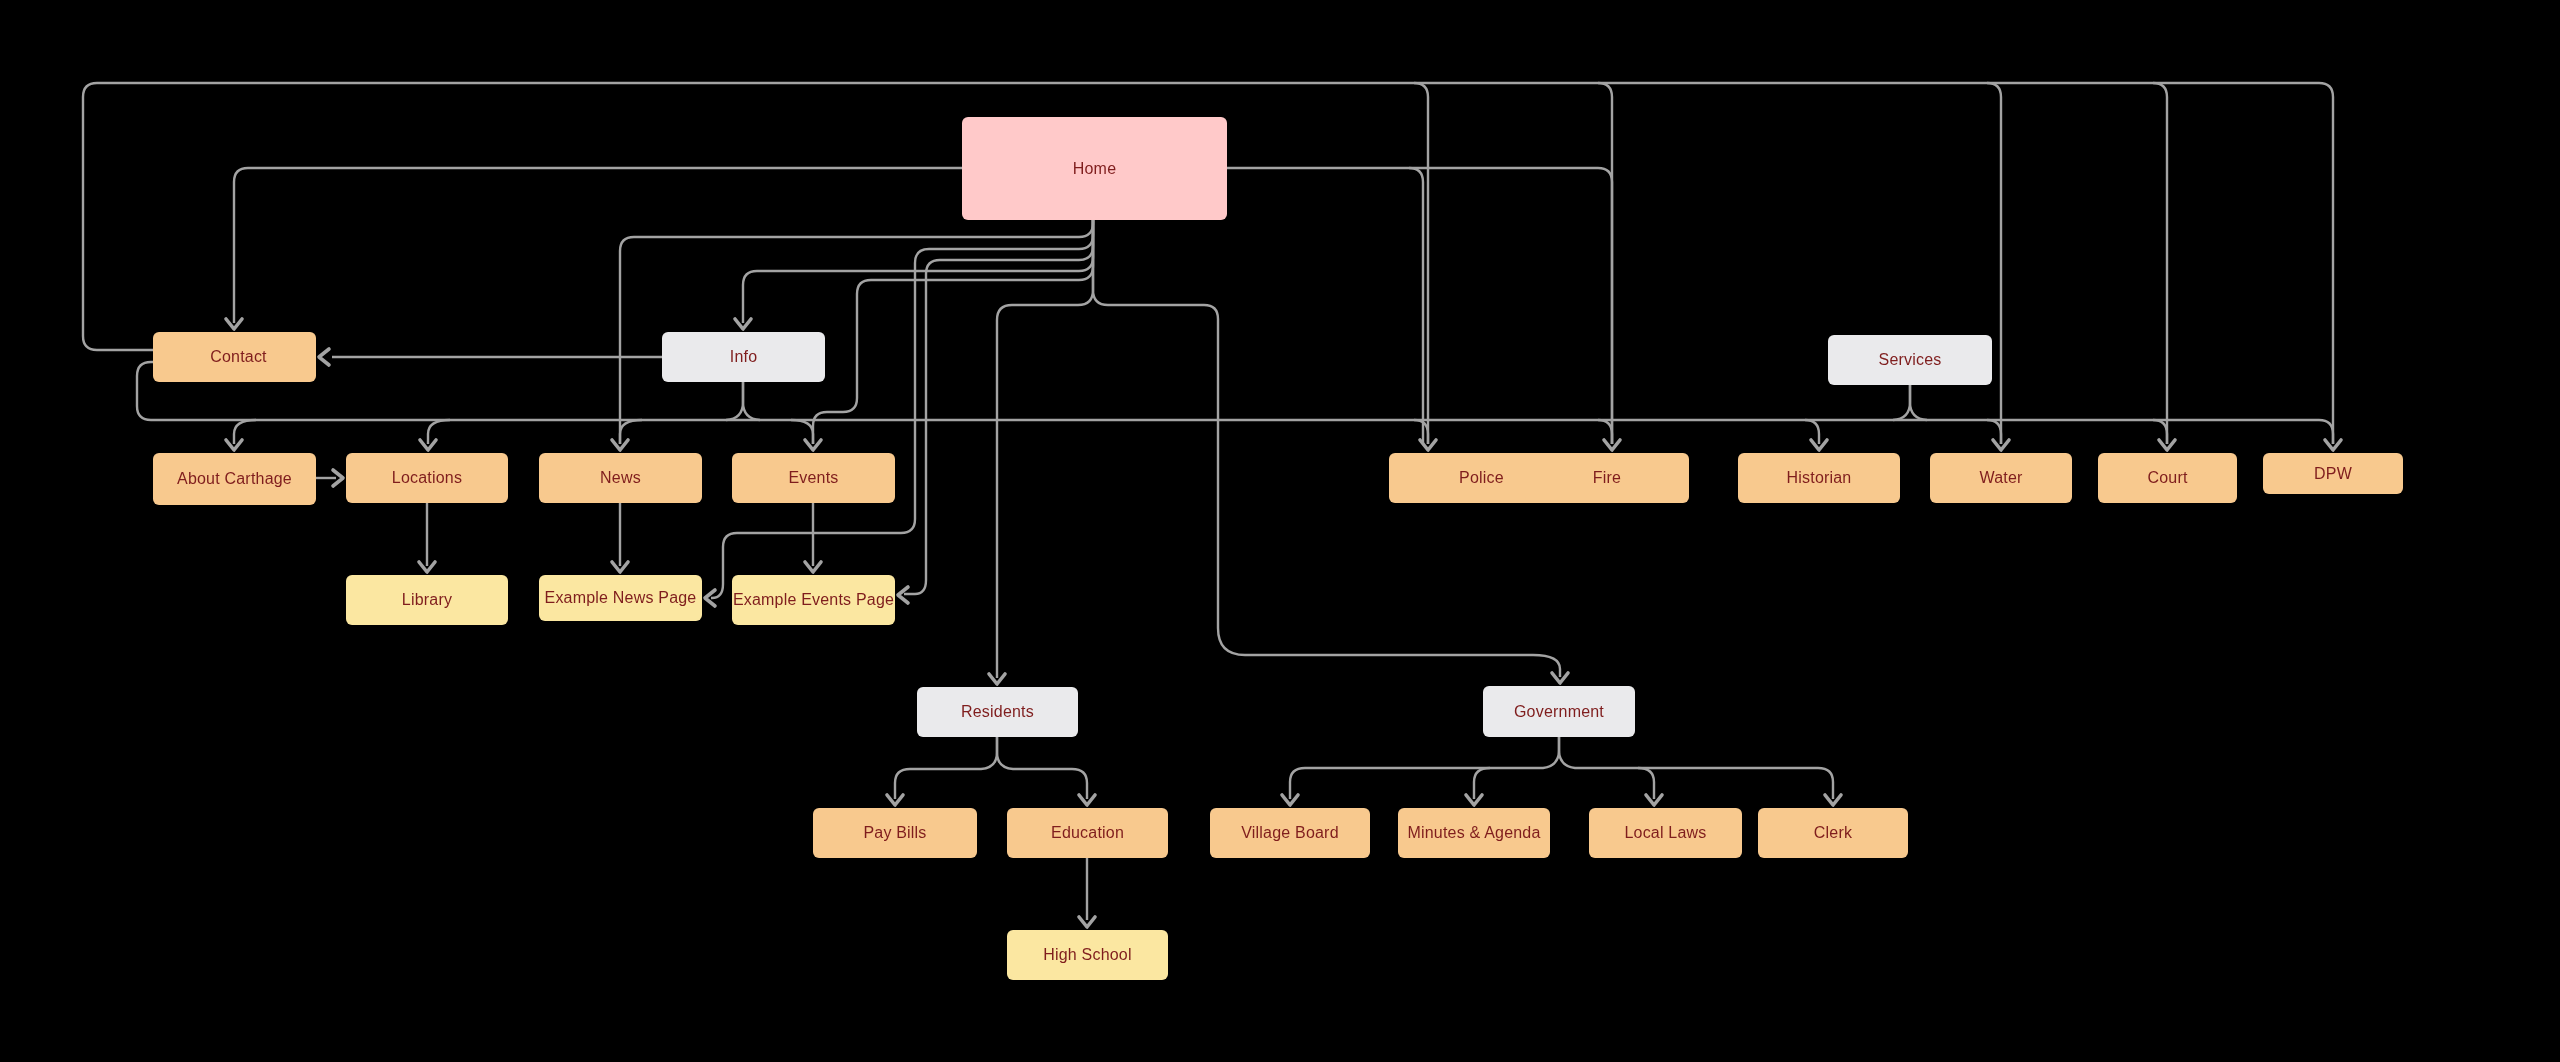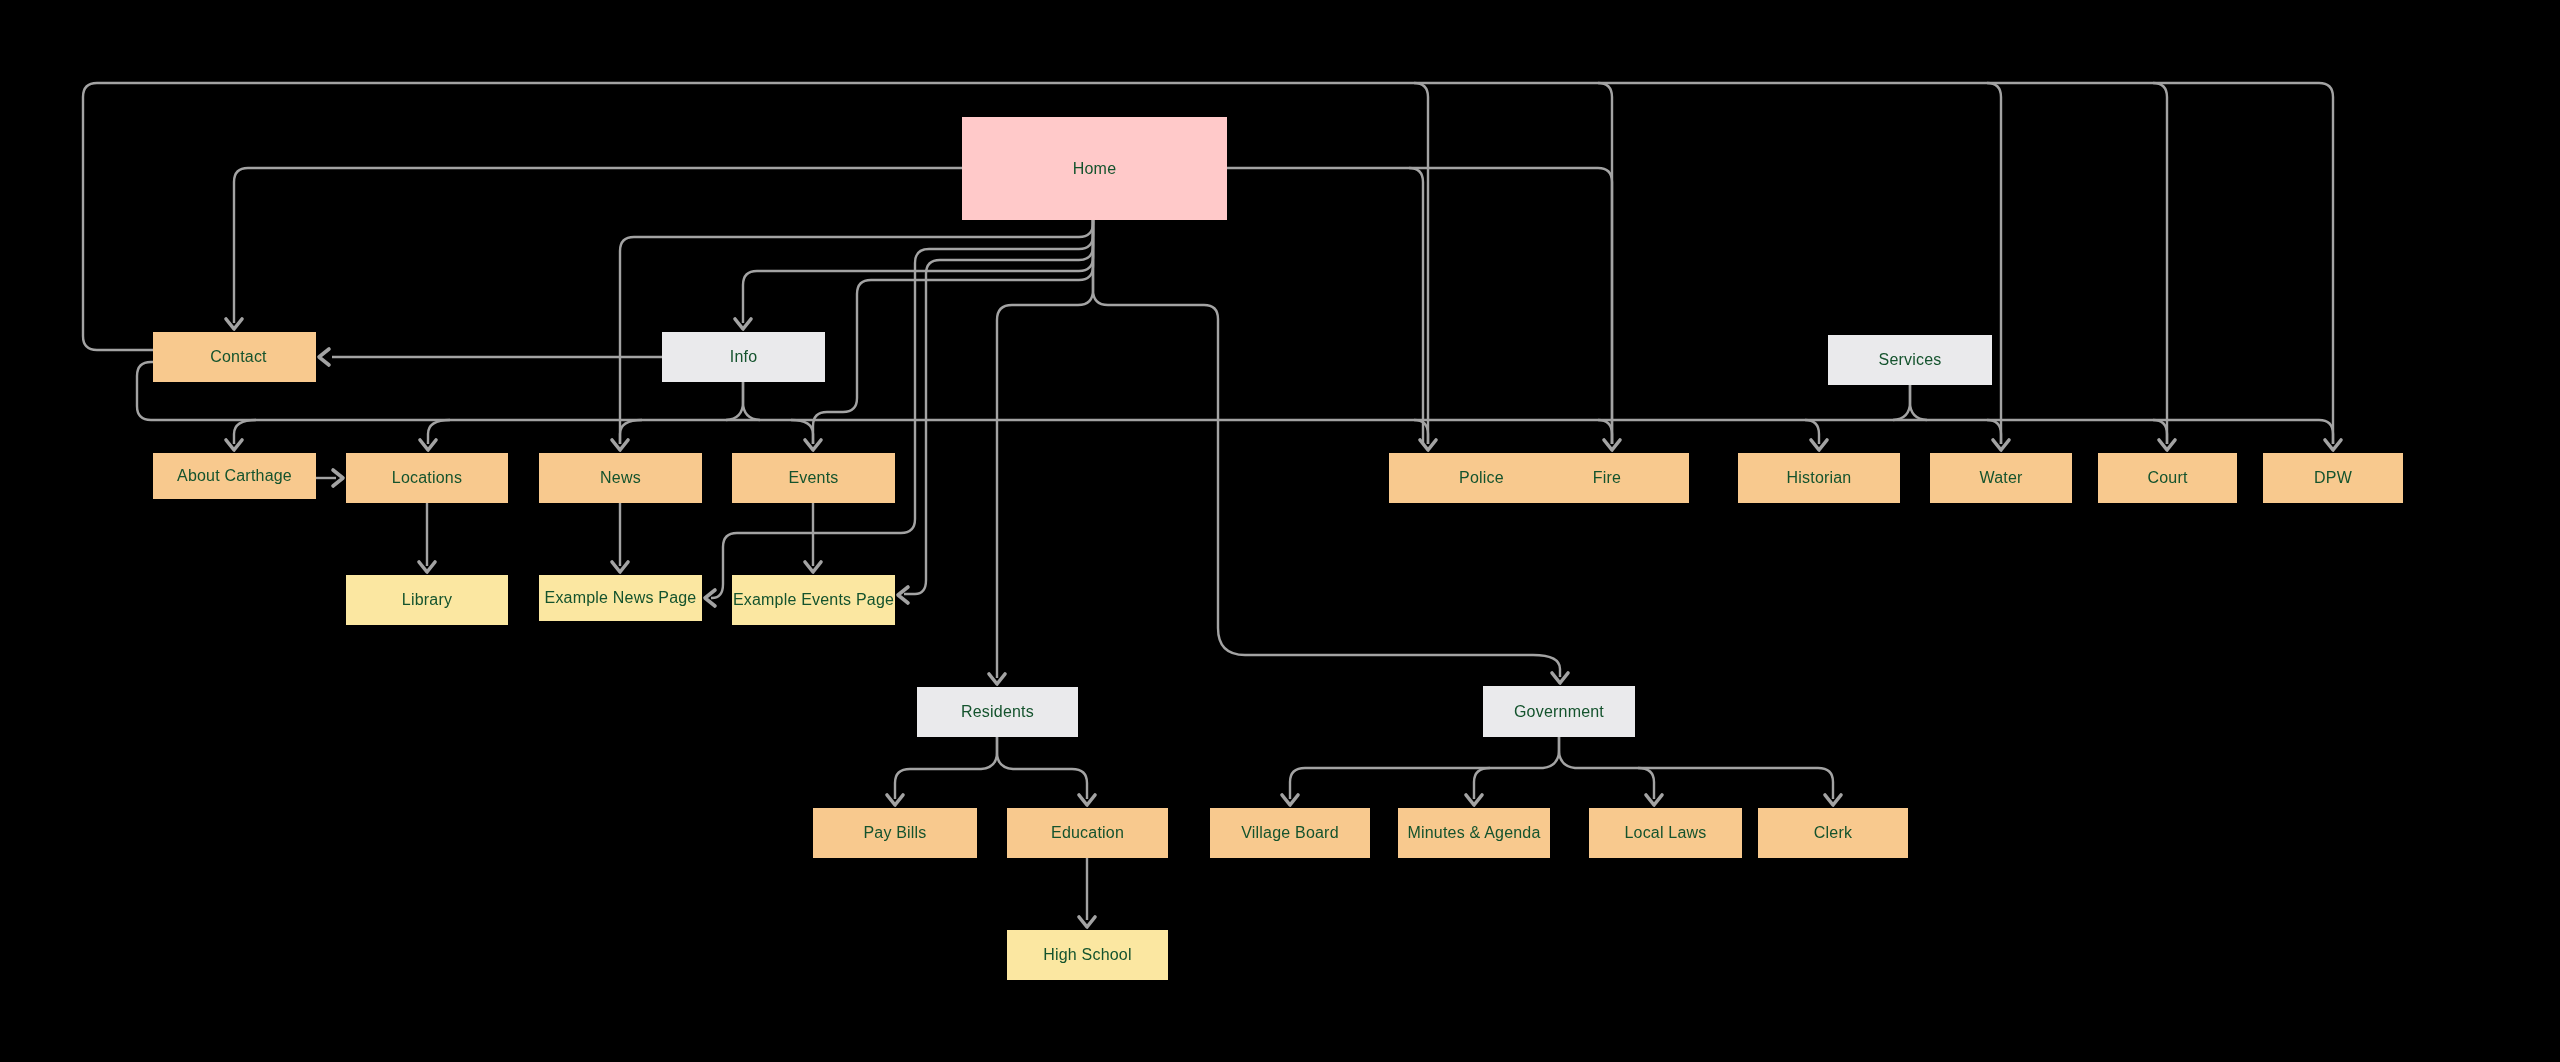--- a/index.html
+++ b/index.html
@@ -1,20 +1,20 @@
 <!DOCTYPE html>
 <html><head>
 <meta charset="utf-8">
 <style>
   html,body{margin:0;padding:0;background:#000;overflow:hidden;}
   #stage{position:relative;font-family:"Liberation Sans",sans-serif;}
   svg{position:absolute;left:0;top:0;}
   .node{
     position:absolute;display:flex;align-items:center;justify-content:center;
-    border-radius:0;font-size:16px;color:#14532d;letter-spacing:.2px;
+    border-radius:6px;font-size:16px;color:#7f1d1d;letter-spacing:.2px;
     box-sizing:border-box;white-space:nowrap;
   }
   .node.pink{background:#ffc9c9;}
   .node.orange{background:#f8c98e;}
   .node.gray{background:#eaeaec;}
   .node.yellow{background:#fbe7a1;}
 </style>
 </head>
 <body>
 
@@ -96,21 +96,21 @@
       </div>
       <div class="node orange" style="left: 153px; top: 332px; width: 163px; height: 50px; padding-left: 8px;">
         <span>Contact</span>
       </div>
       <div class="node gray" style="left: 662px; top: 332px; width: 163px; height: 50px;">
         <span>Info</span>
       </div>
       <div class="node gray" style="left: 1828px; top: 335px; width: 164px; height: 50px;">
         <span>Services</span>
       </div>
-      <div class="node orange" style="left: 153px; top: 453px; width: 163px; height: 46px;">
+      <div class="node orange" style="left: 153px; top: 453px; width: 163px; height: 52px;">
         <span>About Carthage</span>
       </div>
       <div class="node orange" style="left: 346px; top: 453px; width: 162px; height: 50px;">
         <span>Locations</span>
       </div>
       <div class="node orange" style="left: 539px; top: 453px; width: 163px; height: 50px;">
         <span>News</span>
       </div>
       <div class="node orange" style="left: 732px; top: 453px; width: 163px; height: 50px;">
         <span>Events</span>
@@ -123,21 +123,21 @@
       </div>
       <div class="node orange" style="left: 1738px; top: 453px; width: 162px; height: 50px;">
         <span>Historian</span>
       </div>
       <div class="node orange" style="left: 1930px; top: 453px; width: 142px; height: 50px;">
         <span>Water</span>
       </div>
       <div class="node orange" style="left: 2098px; top: 453px; width: 139px; height: 50px;">
         <span>Court</span>
       </div>
-      <div class="node orange" style="left: 2263px; top: 453px; width: 140px; height: 50px; justify-content: center;">
+      <div class="node orange" style="left: 2263px; top: 453px; width: 140px; height: 41px; justify-content: center;">
         <span>DPW</span>
       </div>
       <div class="node yellow" style="left: 346px; top: 575px; width: 162px; height: 50px;">
         <span>Library</span>
       </div>
       <div class="node yellow" style="left: 539px; top: 575px; width: 163px; height: 46px;">
         <span>Example News Page</span>
       </div>
       <div class="node yellow" style="left: 732px; top: 575px; width: 163px; height: 50px;">
         <span>Example Events Page</span>

